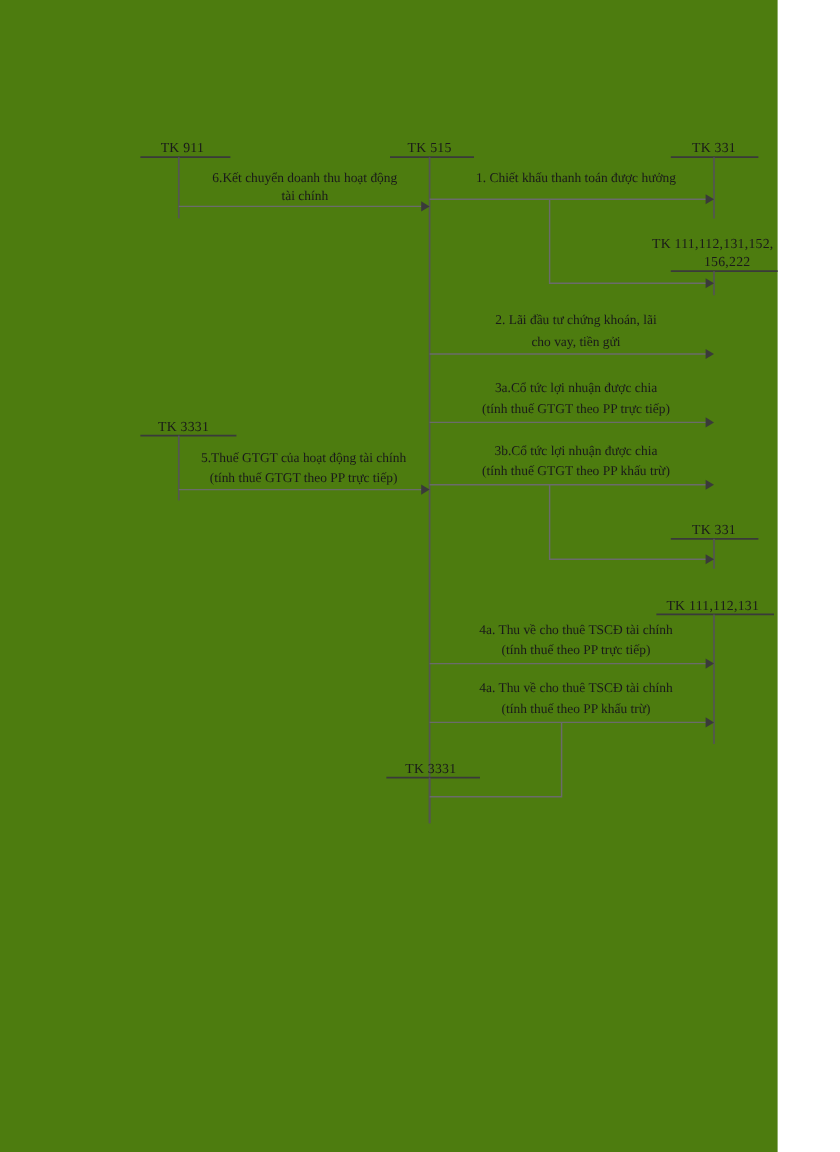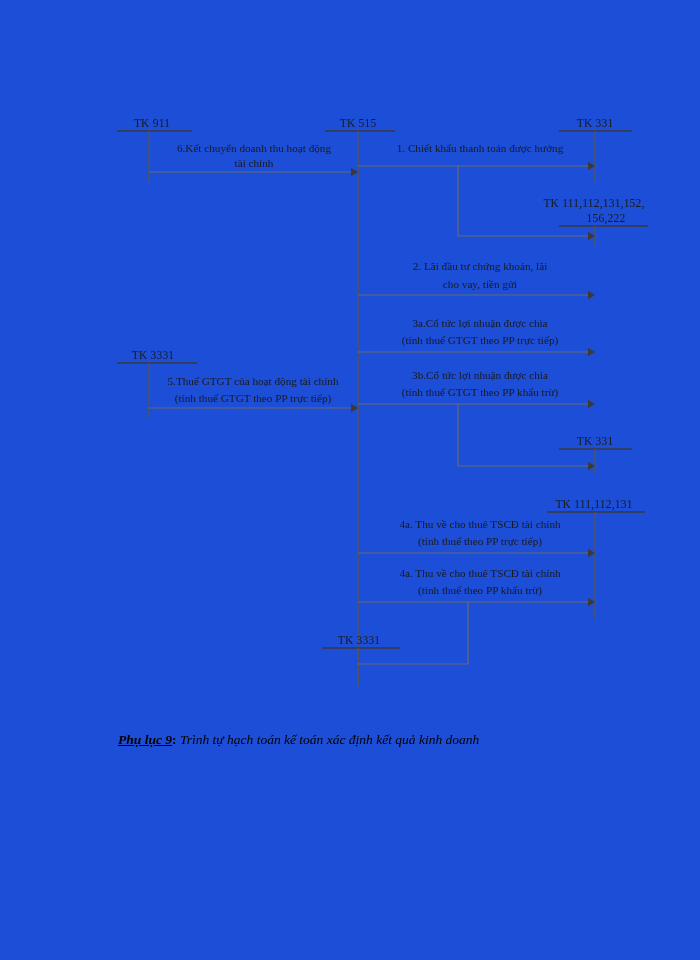--- a/index.html
+++ b/index.html
@@ -12,23 +12,23 @@
     width: 700px;
     height: 960px;
     position: relative;
     font-family: "Liberation Serif", "DejaVu Serif", serif;
     color: #000000;
     overflow: hidden;
   }
   #page {
     position: absolute;
     left: 0; top: 0;
-    width: 700px;
+    width: 648px;
     height: 960px;
-    background: #1d4ed8;
+    background: #4d7c0f;
   }
   #diagram-svg {
     position: absolute;
     left: 0; top: 0;
     width: 700px;
     height: 720px;
   }
   .acct-label {
     font-family: "Liberation Serif", "DejaVu Serif", serif;
     font-size: 11.5px;
@@ -187,18 +187,14 @@
         <g>
           <polyline points="458,404 458,466 589,466" class="elbow-line"></polyline>
           <polygon points="595,466 588,461.8 588,470.2" class="arrow-head"></polygon>
         </g>
         <g>
           <polyline points="358,664 468,664 468,602" class="elbow-line"></polyline>
         </g>
       </g>
   </svg>
 
-  <div id="caption">
-    <span class="cap-strong">Phụ lục 9</span><span class="cap-colon">:</span>
-    <span class="cap-rest">Trình tự hạch toán kế toán xác định kết quả kinh doanh</span>
-  </div>
 
 </div>
 
 </body></html>

